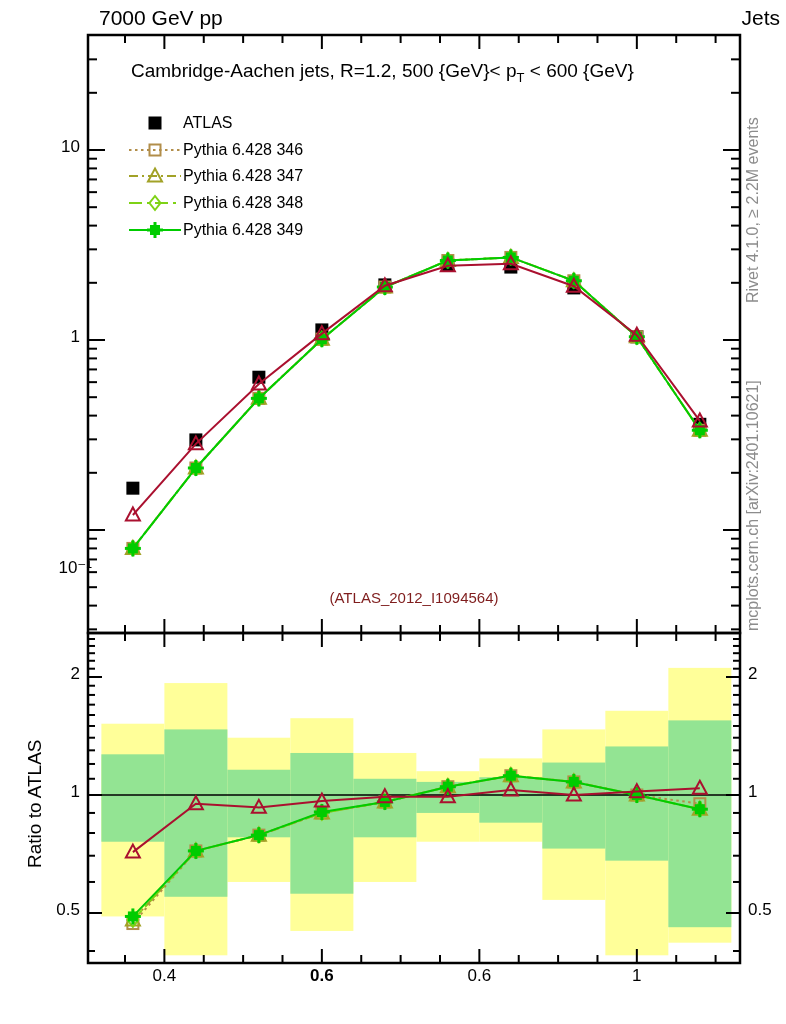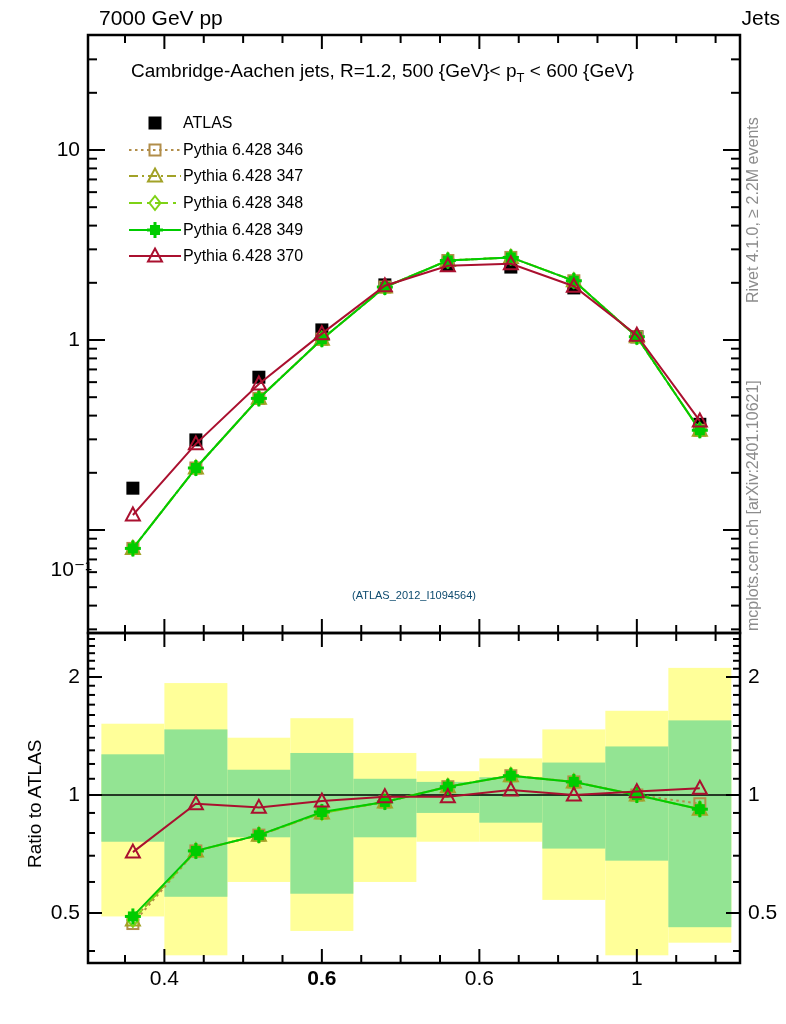--- a/index.html
+++ b/index.html
@@ -5,24 +5,24 @@
   html,body{margin:0;padding:0;background:#fff;overflow:hidden;}
   #canvas{position:relative;width:786px;height:1024px;background:#fff;
           font-family:"Liberation Sans","DejaVu Sans",sans-serif;color:#000;padding-left:40px;}
   #plot-svg{position:absolute;left:0;top:0;}
   .abs{position:absolute;white-space:nowrap;}
   .hdr{font-size:21px;}
   .ptitle{font-size:19px;margin-left:32px;}
   .ptitle sub{font-size:13px;}
   .legend-row{display:flex;align-items:center;height:26.6px;}
   .legend-label{font-size:16px;}
-  .tick-lab{position:absolute;font-size:21px;}
+  .tick-lab{position:absolute;font-size:17px;}
   .vtext{position:absolute;transform:rotate(-90deg);transform-origin:left top;white-space:nowrap;}
   .gray{color:#8c8c8c;font-size:16px;}
-  .watermark{color:#0c4a6e;font-size:11px;text-align:center;}
+  .watermark{color:#7f1d1d;font-size:15px;text-align:center;}
   .ylab{font-size:19px;}
 </style>
 </head>
 <body>
 
 <div id="canvas">
   <svg id="plot-svg" width="786" height="1024">
       <rect x="101.3864734299517" y="723.7173135256492" width="62.995169082125585" height="192.72582310317352" fill="#ffff99"></rect>
       <rect x="164.3816425120773" y="683.0615348689527" width="62.995169082125585" height="272.24113917665966" fill="#ffff99"></rect>
       <rect x="227.37681159420288" y="737.7178100141307" width="62.99516908212564" height="144.24689983548103" fill="#ffff99"></rect>
@@ -407,27 +407,20 @@
       </div>
       <div class="legend-row">
         <svg width="56" height="22">
           <line x1="2" y1="11" x2="54" y2="11" stroke="#00cc00" stroke-width="2"></line>
           <line x1="20" y1="11" x2="36" y2="11" stroke="#00cc00" stroke-width="3"></line>
           <line x1="28" y1="3" x2="28" y2="19" stroke="#00cc00" stroke-width="3"></line>
           <rect x="23" y="6" width="10" height="10" fill="#00cc00"></rect>
         </svg>
         <span class="legend-label">Pythia 6.428 349</span>
       </div>
-      <div class="legend-row">
-        <svg width="56" height="22">
-          <line x1="2" y1="11" x2="54" y2="11" stroke="#aa102f" stroke-width="2"></line>
-          <path d="M 28 3.5 L 35 16.5 L 21 16.5 Z" fill="none" stroke="#aa102f" stroke-width="2"></path>
-        </svg>
-        <span class="legend-label">Pythia 6.428 370</span>
-      </div>
     </div>
 
   <div class="abs watermark" style="left:88px;top:589px;width:652px;">(ATLAS_2012_I1094564)</div>
 
   <div class="vtext gray" style="left:744px;top:303px;">Rivet 4.1.0, ≥ 2.2M events</div>
   <div class="vtext gray" style="left:744px;top:631px;">mcplots.cern.ch [arXiv:2401.10621]</div>
 
   <div class="vtext ylab" style="left:24px;top:868px;">Ratio to ATLAS</div>
 
   <div id="tick-labels">

